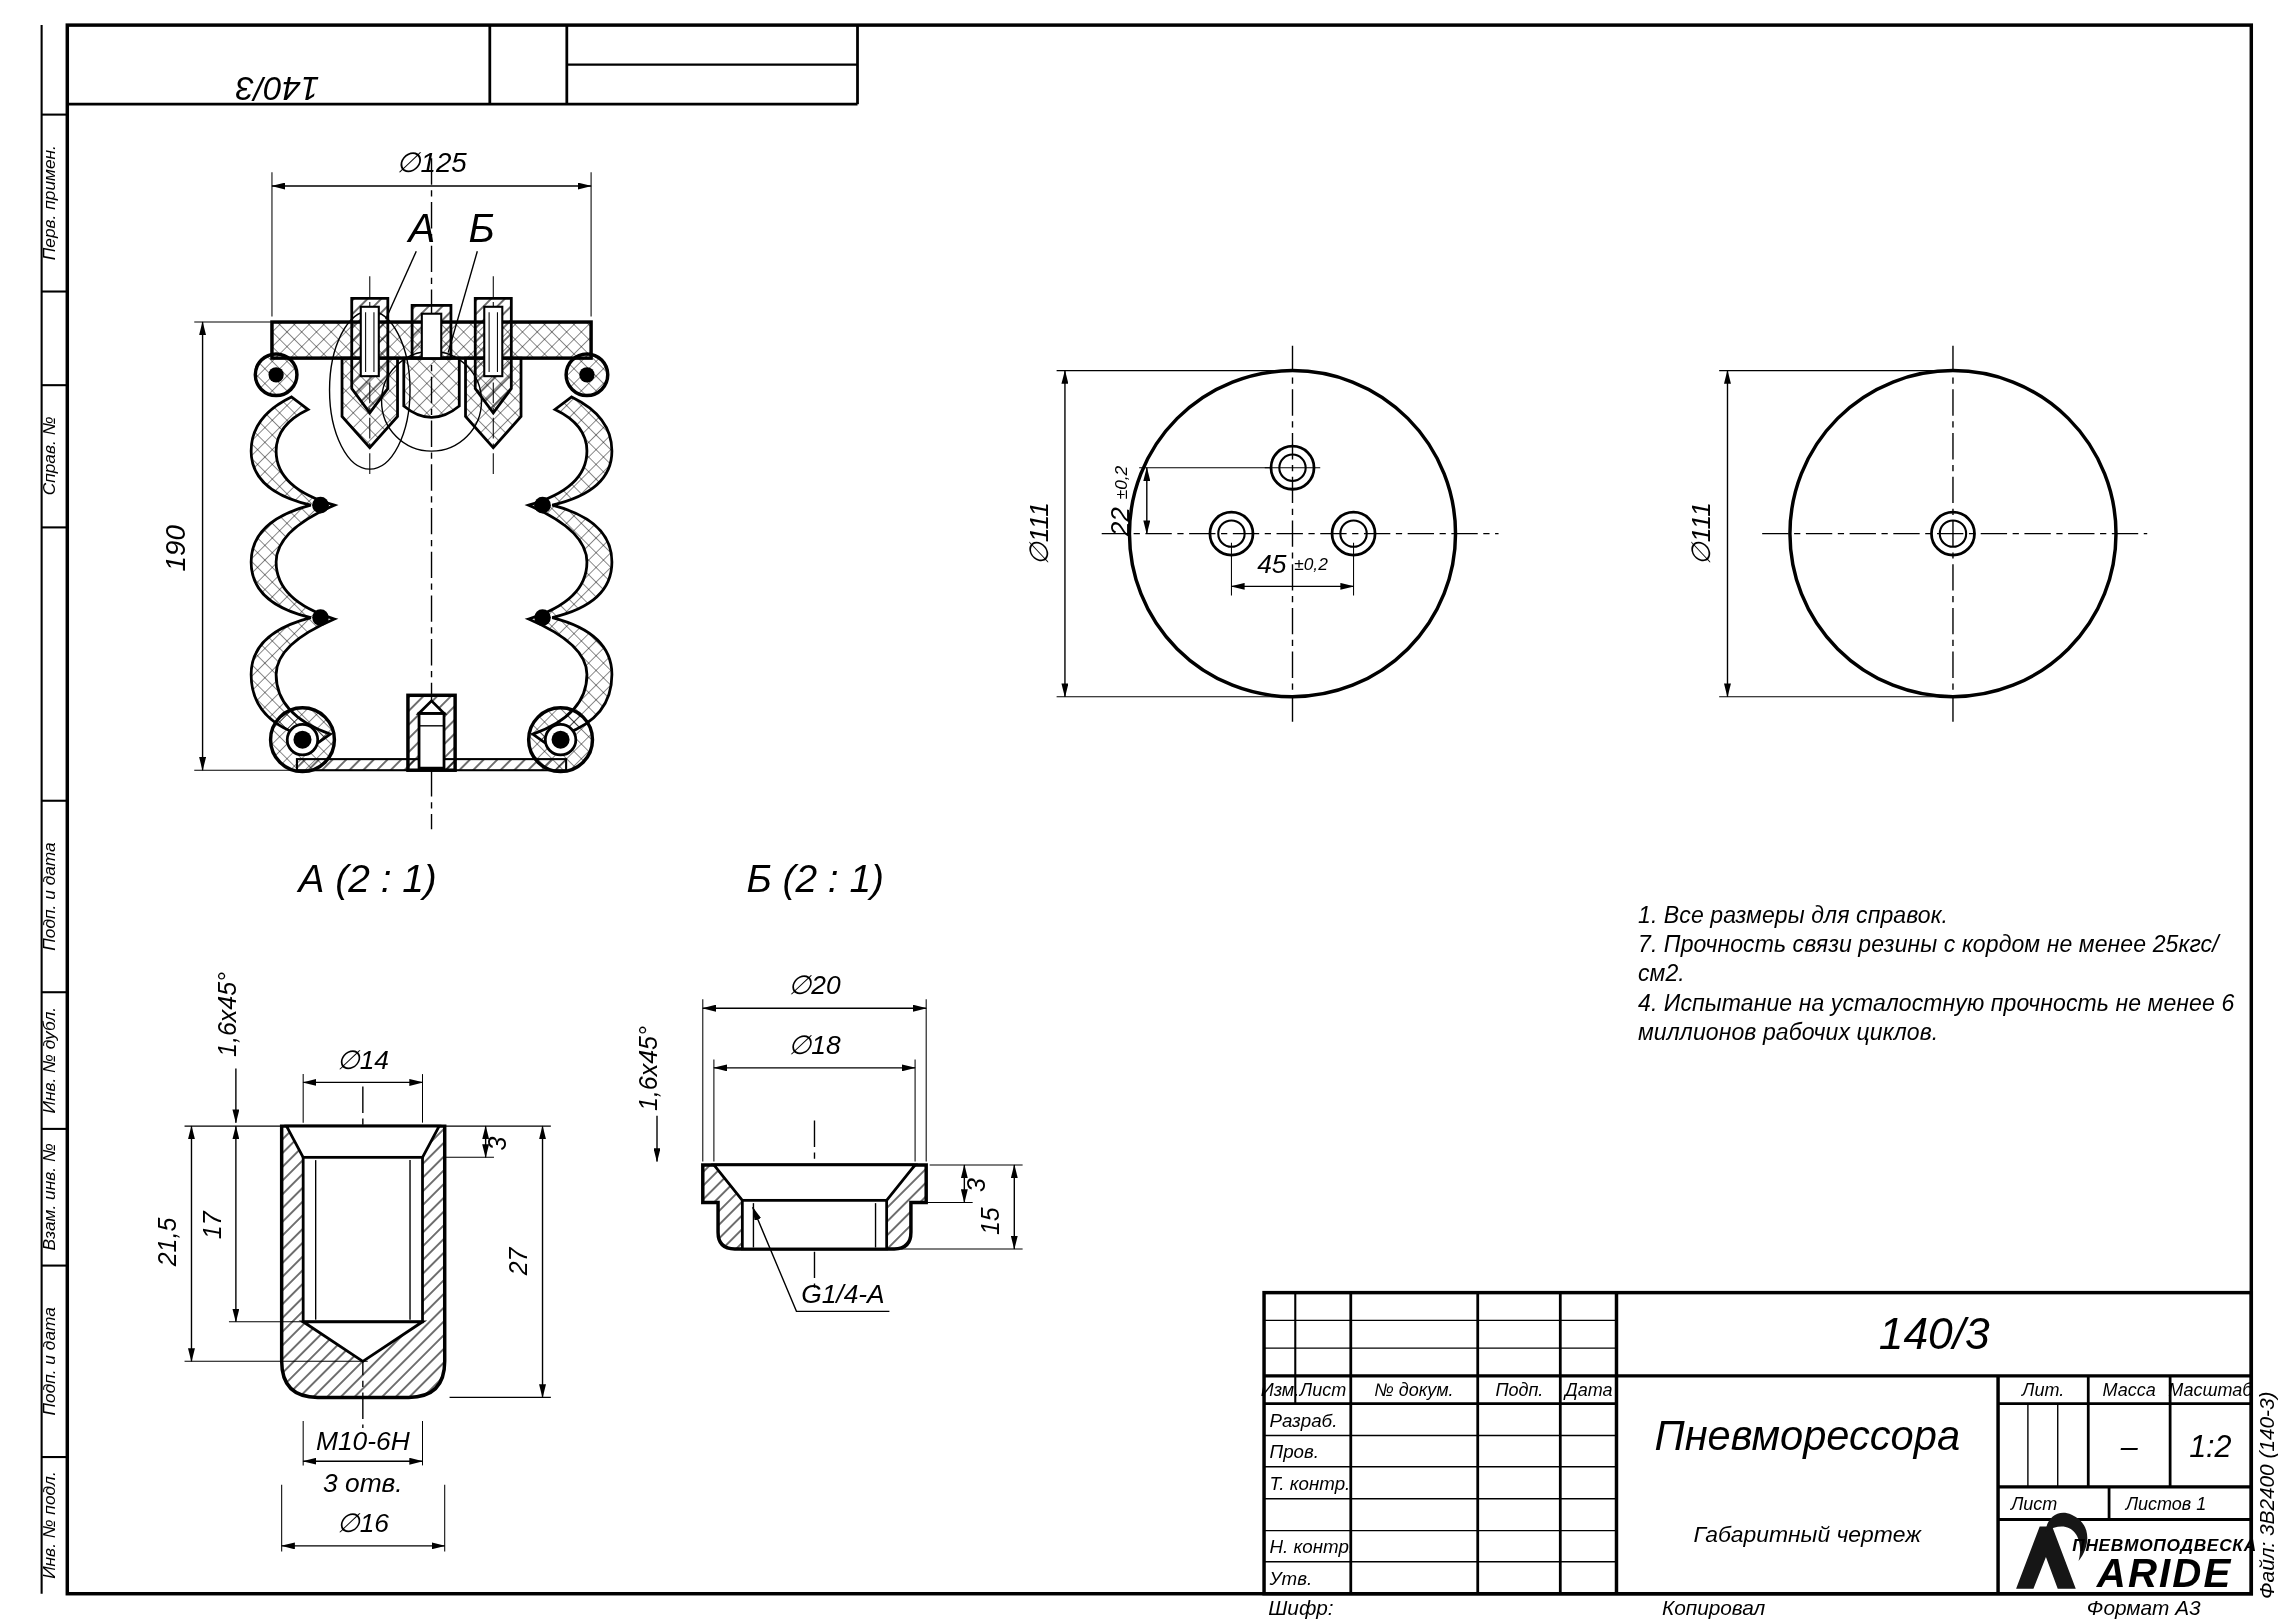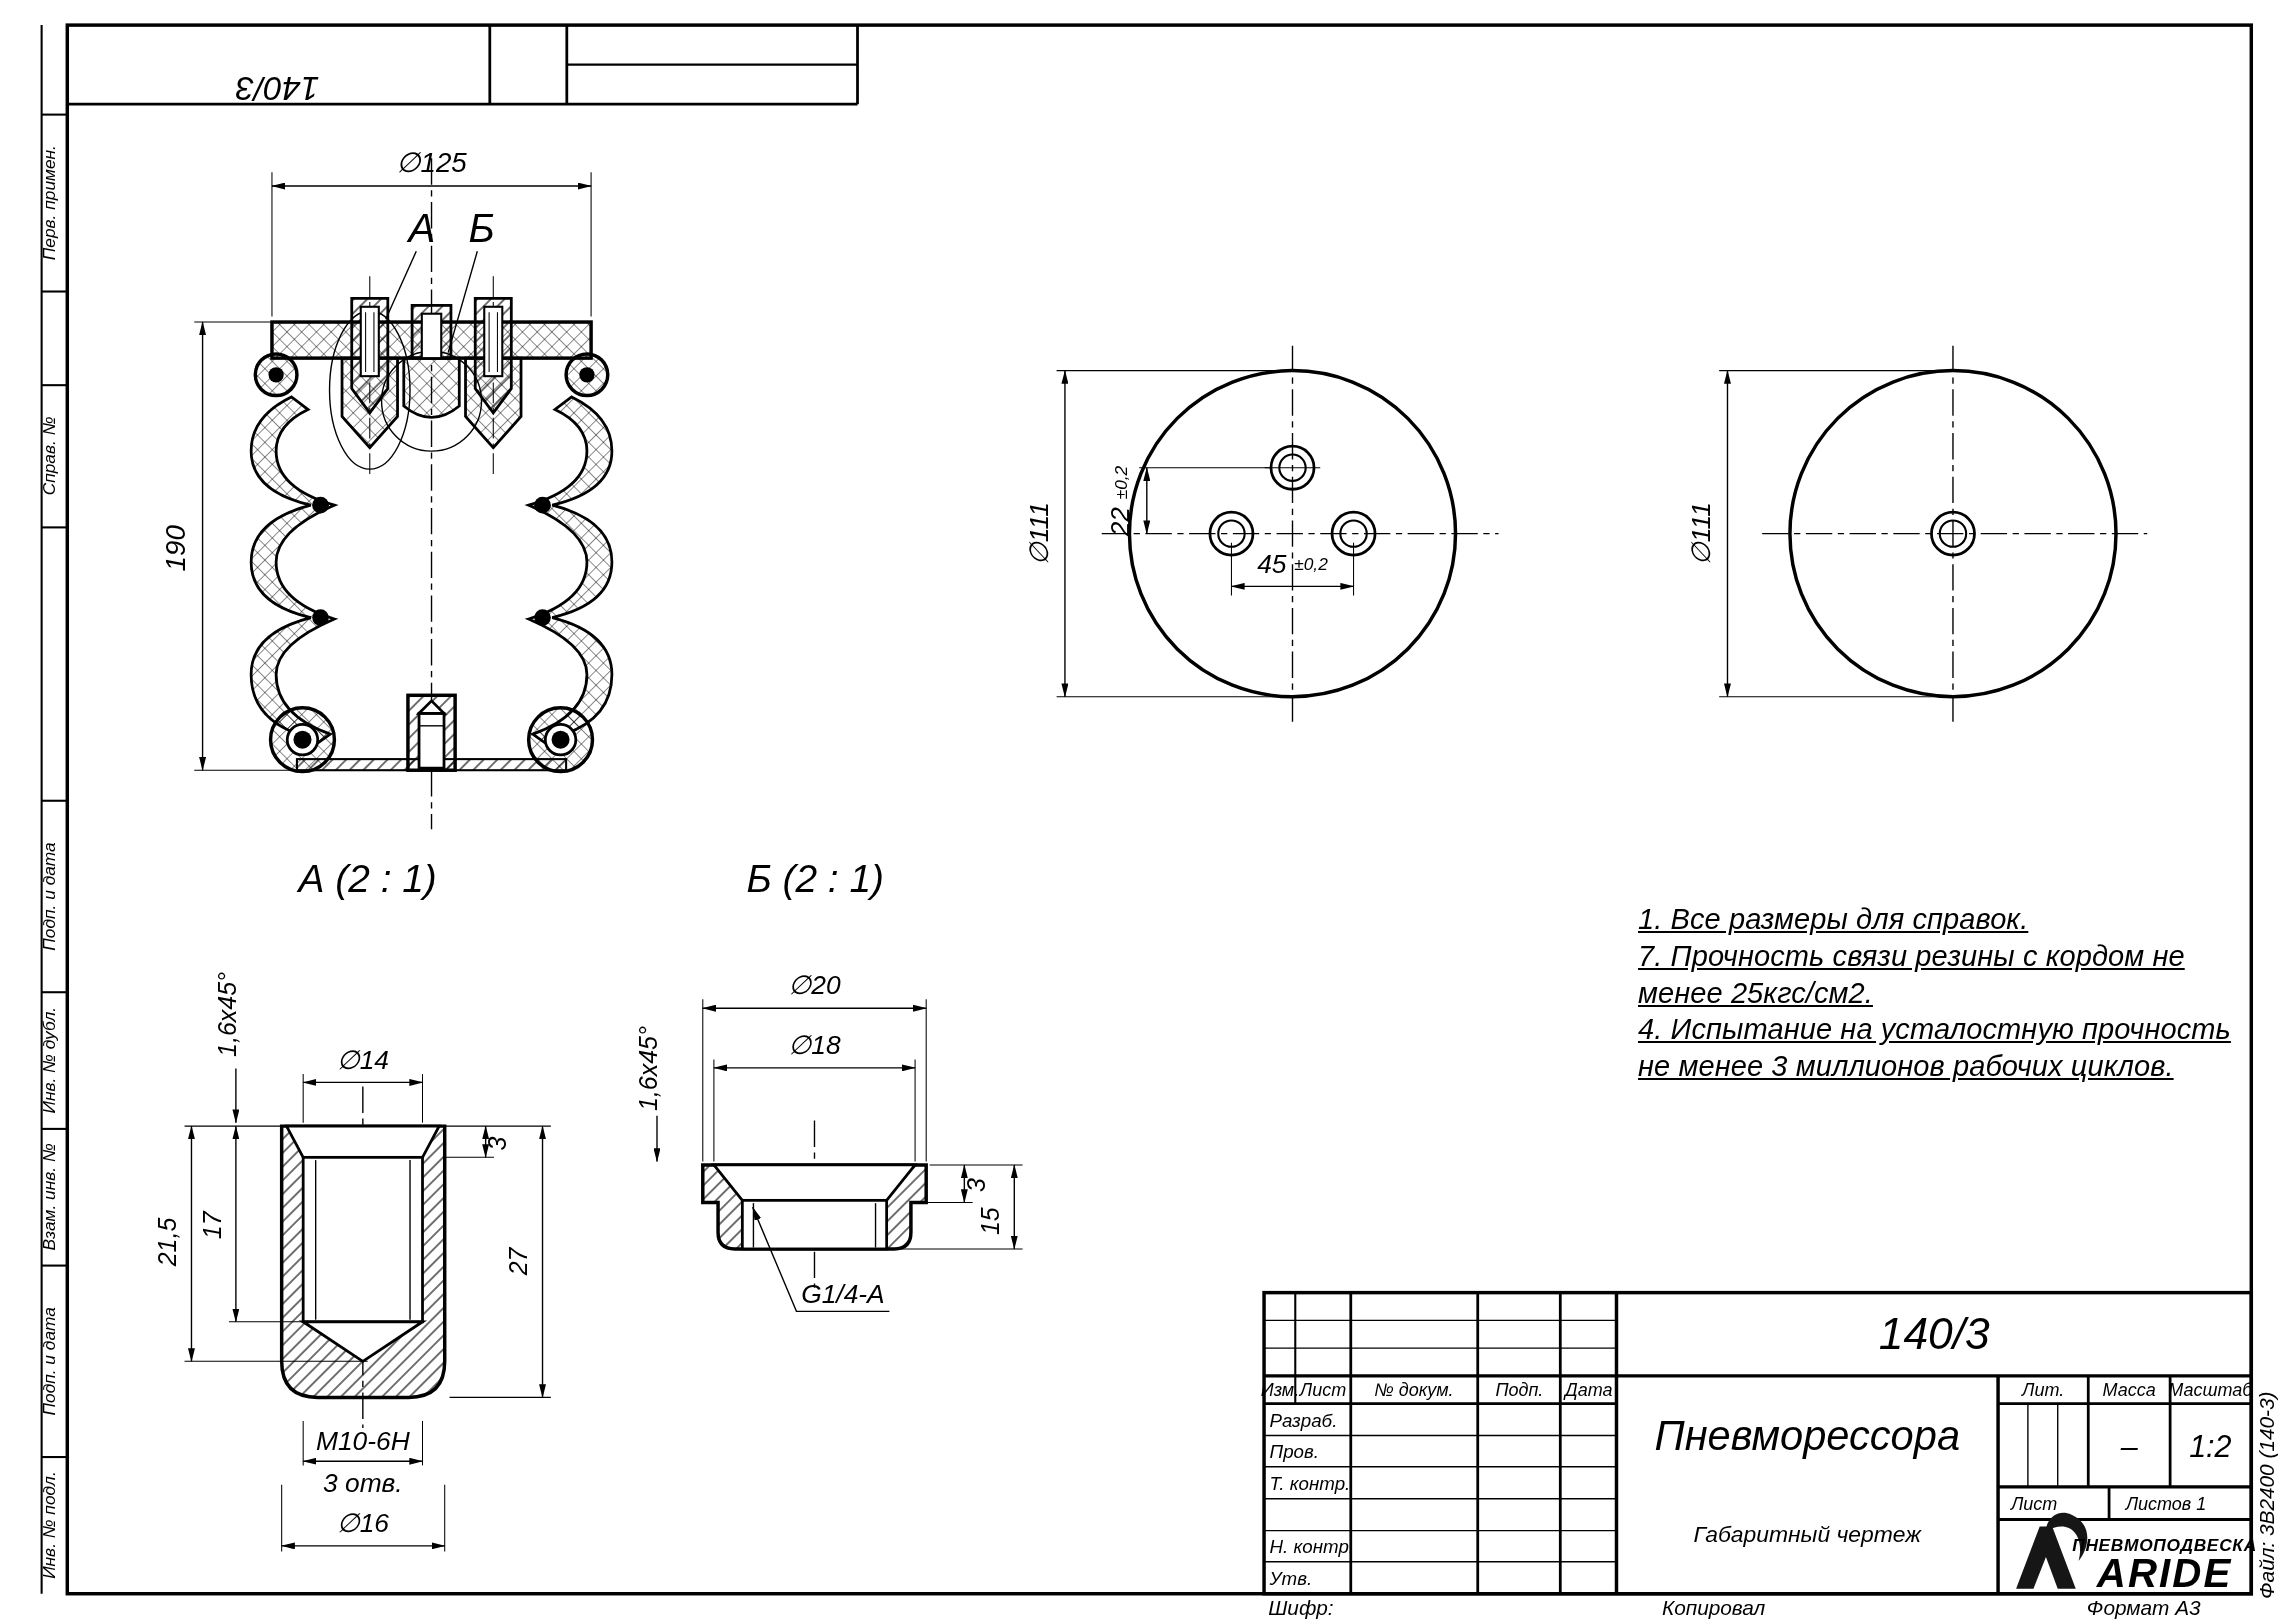--- a/index.html
+++ b/index.html
@@ -1,21 +1,21 @@
 <!DOCTYPE html>
 <html style="font-size:11px"><head>
 <meta charset="utf-8">
 <style>
   html,body{margin:0;padding:0;background:#e8e8e8;}
   .sheet{position:relative;width:2295px;height:1623px;background:#ffffff;overflow:hidden;
          font-family:"Liberation Sans",sans-serif;color:#000;}
   .sheet svg{position:absolute;left:0;top:0;}
   .sheet svg text{font-family:"Liberation Sans",sans-serif;font-style:italic;fill:#000;}
-  .notes{position:absolute;left:1638px;top:901px;width:618px;font-size:29px;line-height:1.27;
-         font-style:italic;letter-spacing:0.1px;text-decoration:underline;}
+  .notes{position:absolute;left:1638px;top:901px;width:618px;font-size:23px;line-height:1.27;
+         font-style:italic;letter-spacing:0.1px;}
   .notes .note-line{margin:0;}
 </style>
 </head>
 <body>
 
 <div class="sheet">
 
 <svg width="2295" height="1623" viewBox="0 0 3308 2339">
   <defs>
     <marker id="arr" markerWidth="20" markerHeight="10" refX="19" refY="5" orient="auto-start-reverse" markerUnits="userSpaceOnUse">
@@ -310,17 +310,17 @@
       <path d="M2948,2208 C2982,2186 3006,2212 2996,2250 C3016,2224 3012,2194 2986,2183 C2964,2174 2950,2190 2948,2208 Z" fill="#161616"></path>
     </g>
     <text x="3120" y="2235" font-size="25" font-weight="bold" font-style="normal" text-anchor="middle" letter-spacing="1">ПНЕВМОПОДВЕСКА</text>
     <text x="3120" y="2288" font-size="58" font-weight="bold" font-style="normal" text-anchor="middle" letter-spacing="3">ARIDE</text>
   </g>
 </svg>
 
 <div class="notes">
   <p class="note-line">1. Все размеры для справок.</p>
   <p class="note-line">7. Прочность связи резины с кордом не менее 25кгс/см2.</p>
-  <p class="note-line">4. Испытание на усталостную прочность не менее 3 миллионов рабочих циклов.</p>
+  <p class="note-line">4. Испытание на усталостную прочность не менее 6 миллионов рабочих циклов.</p>
 </div>
 
 </div>
 
 
 </body></html>

